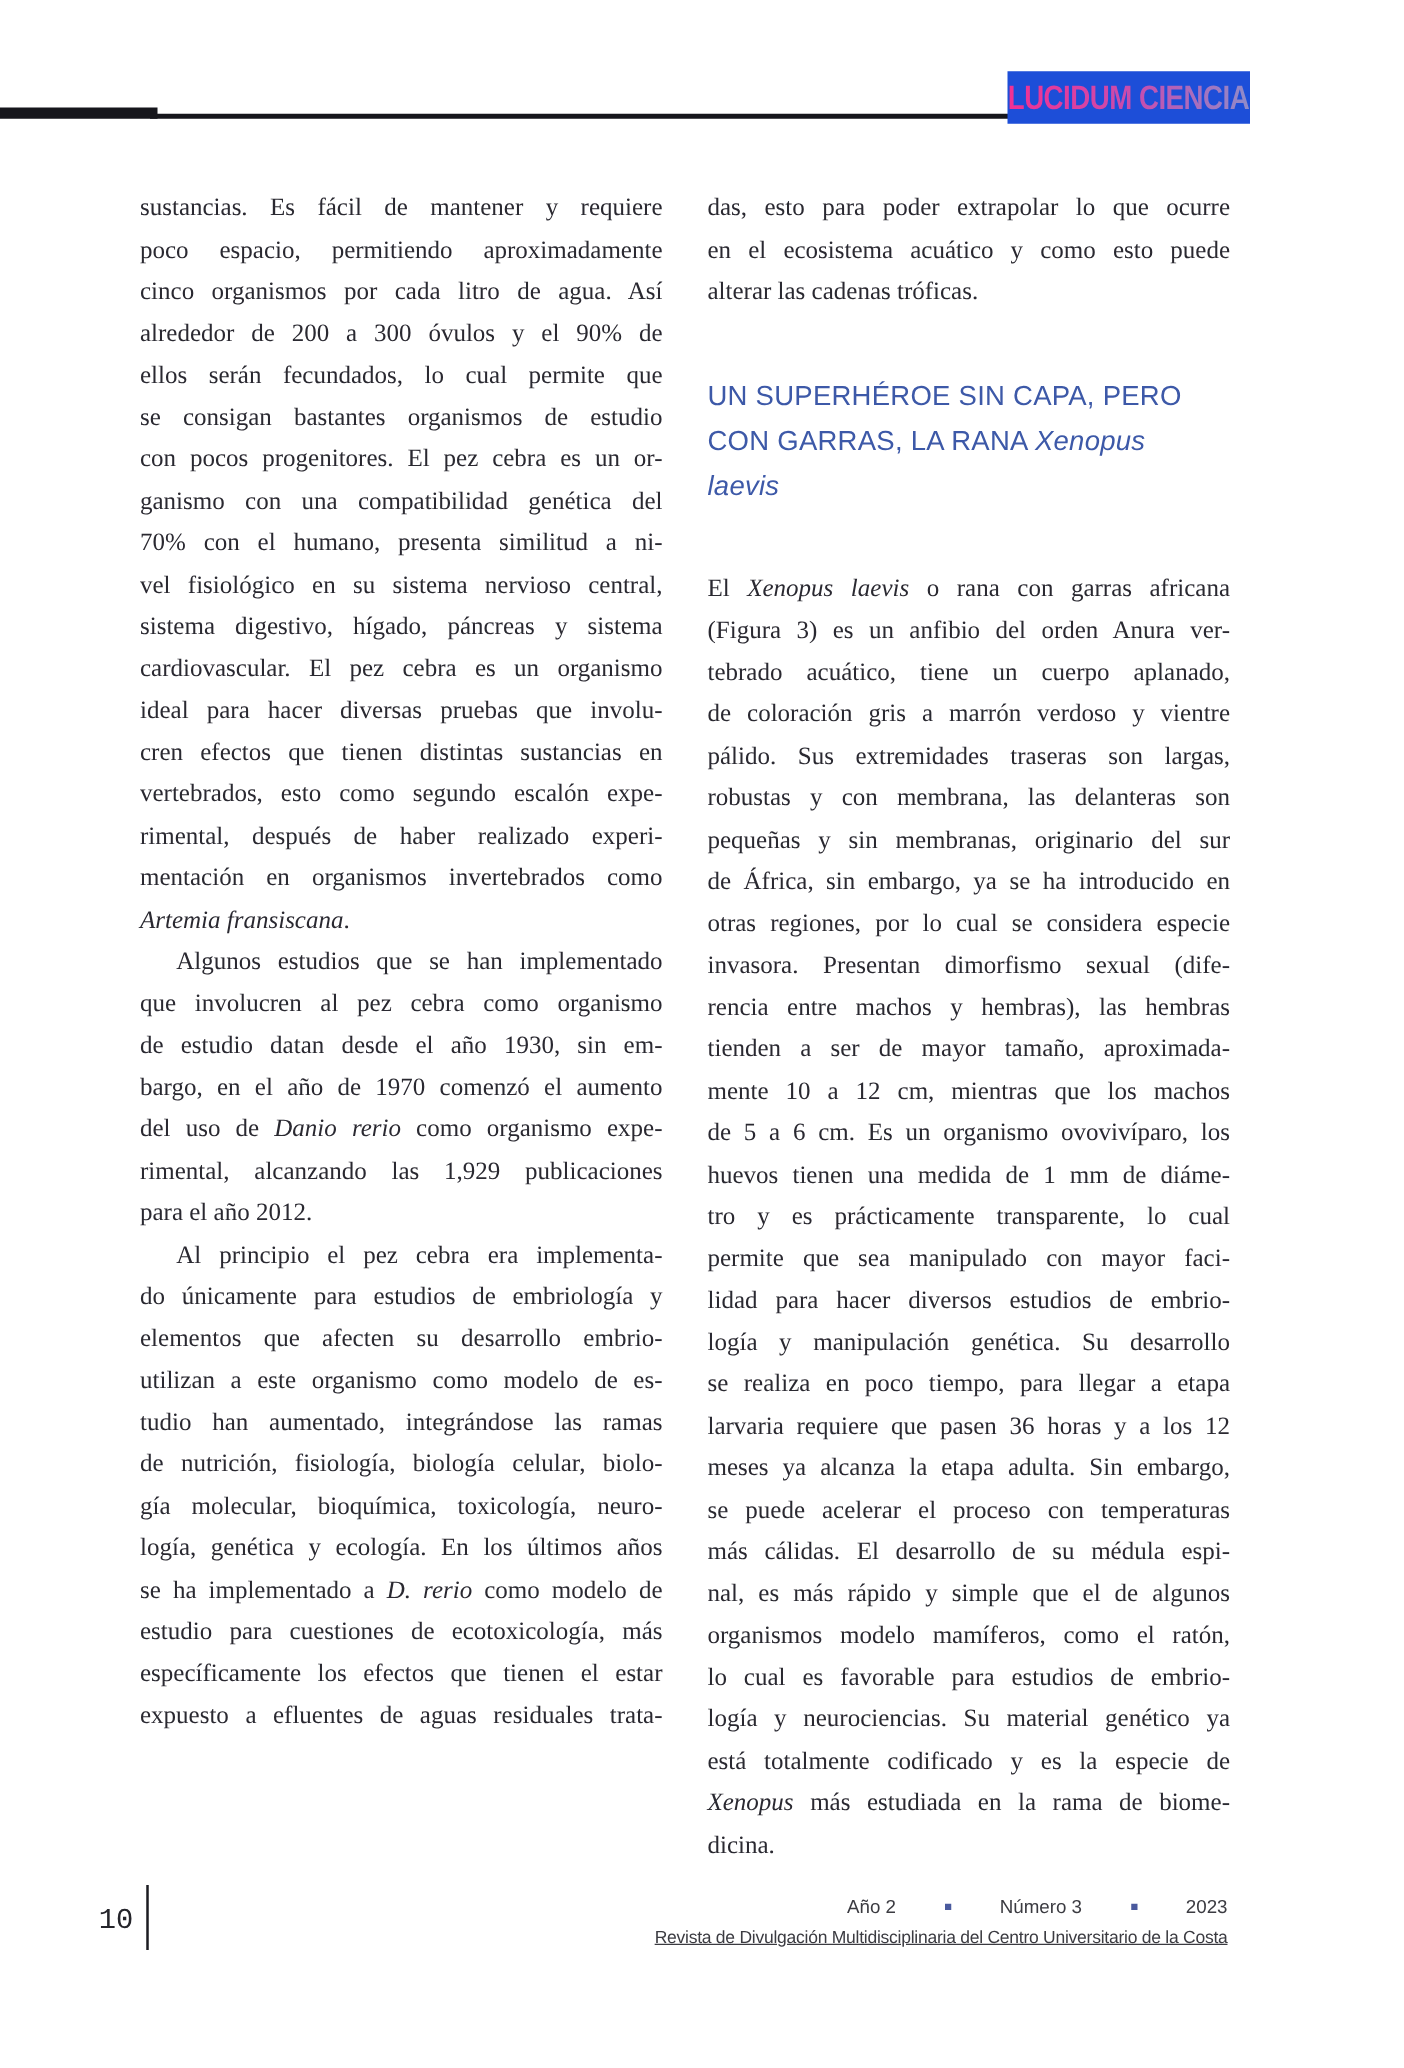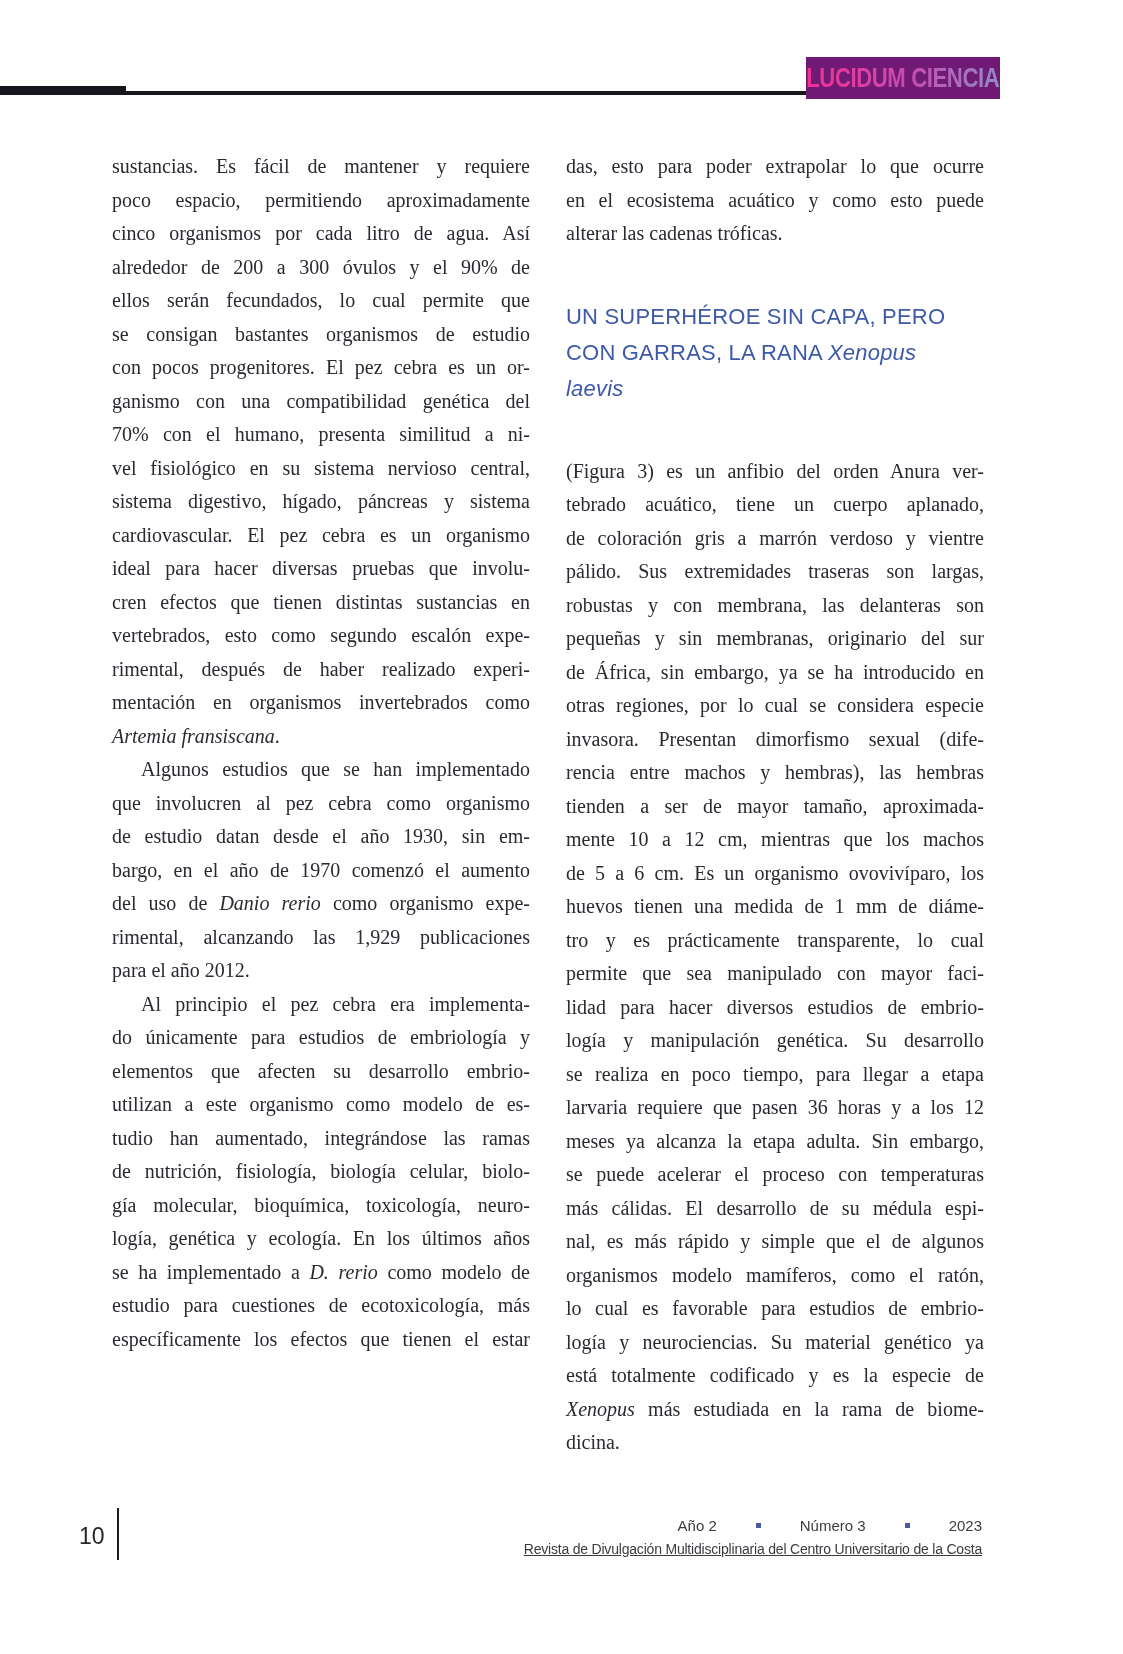--- a/index.html
+++ b/index.html
@@ -7,21 +7,21 @@
   .page {
     position:relative; width:1123px; height:1654px; margin:0 auto;
     background:#ffffff; overflow:hidden;
     font-family:"Liberation Serif", serif;
   }
   
   .bar-thick { position:absolute; left:0; top:86px; width:126px; height:9px; background:var(--bar); }
   .rule-thin { position:absolute; left:120px; top:91px; width:690px; height:4px; background:var(--bar); }
   .brand-box {
     position:absolute; left:806px; top:57px; width:194px; height:42px;
-    background:#701a75; display:flex; align-items:center; justify-content:center;
+    background:#1d4ed8; display:flex; align-items:center; justify-content:center;
   }
   .brand-text {
     font-family:"Liberation Sans", sans-serif; font-weight:bold; font-size:27px;
     white-space:nowrap; letter-spacing:-0.5px; transform:scaleX(0.82);
     background:linear-gradient(90deg, var(--g1) 0%, var(--g2) 55%, var(--g3) 100%);
     -webkit-background-clip:text; background-clip:text; color:transparent;
   }
   
   .col { position:absolute; top:150px; width:418px; }
   .col-left  { left:112px; }
@@ -35,21 +35,21 @@
   .block.paragraph .line.indent { text-indent:29px; }
   .block.heading .line {
     font-family:"Liberation Sans", sans-serif; font-size:22px; line-height:36px;
     color:var(--heading); text-align:left; letter-spacing:0.2px;
   }
   .block + .block { margin-top:48px; }
   em { }
   
   .page-num {
     position:absolute; left:79px; top:1523px;
-    font-family:Liberation Sans, sans-serif; font-size:23px; color:#24242a;
+    font-family:Liberation Mono, monospace; font-size:23px; color:#24242a;
   }
   .page-num-rule { position:absolute; left:117px; top:1508px; width:2px; height:52px; background:#1c1c22; }
   .footer-right {
     position:absolute; right:141px; top:1517px;
     display:flex; flex-direction:column; align-items:flex-end; gap:7px;
     font-family:"Liberation Sans", sans-serif; color:var(--footer-text);
   }
   .footer-issue { font-size:15px; display:flex; align-items:center;gap:32px; }
   .footer-journal { font-size:14px; letter-spacing:-0.2px;text-decoration:underline; }
   .sq { display:inline-block; width:5px; height:5px; background:var(--sep); margin:0 7px; }
@@ -96,34 +96,36 @@
         <div class="line"><span>do únicamente para estudios de embriología y</span></div>
         <div class="line"><span>elementos que afecten su desarrollo embrio-</span></div>
         <div class="line"><span>utilizan a este organismo como modelo de es-</span></div>
         <div class="line"><span>tudio han aumentado, integrándose las ramas</span></div>
         <div class="line"><span>de nutrición, fisiología, biología celular, biolo-</span></div>
         <div class="line"><span>gía molecular, bioquímica, toxicología, neuro-</span></div>
         <div class="line"><span>logía, genética y ecología. En los últimos años</span></div>
         <div class="line"><span>se ha implementado a </span><em>D. rerio</em><span> como modelo de</span></div>
         <div class="line"><span>estudio para cuestiones de ecotoxicología, más</span></div>
         <div class="line"><span>específicamente los efectos que tienen el estar</span></div>
+        <div class="line"><span>expuesto a efluentes de aguas residuales trata-</span></div>
       </div>
     </div>
   <div class="col col-right" id="col-right">
       <div class="block paragraph">
         <div class="line"><span>das, esto para poder extrapolar lo que ocurre</span></div>
         <div class="line"><span>en el ecosistema acuático y como esto puede</span></div>
         <div class="line para-end"><span>alterar las cadenas tróficas.</span></div>
       </div>
       <div class="block heading">
         <div class="line"><span>UN SUPERHÉROE SIN CAPA, PERO</span></div>
         <div class="line"><span>CON GARRAS, LA RANA </span><em>Xenopus</em></div>
         <div class="line"><em>laevis</em></div>
       </div>
       <div class="block paragraph">
+        <div class="line"><span>El </span><em>Xenopus laevis</em><span> o rana con garras africana</span></div>
         <div class="line"><span>(Figura 3) es un anfibio del orden Anura ver-</span></div>
         <div class="line"><span>tebrado acuático, tiene un cuerpo aplanado,</span></div>
         <div class="line"><span>de coloración gris a marrón verdoso y vientre</span></div>
         <div class="line"><span>pálido. Sus extremidades traseras son largas,</span></div>
         <div class="line"><span>robustas y con membrana, las delanteras son</span></div>
         <div class="line"><span>pequeñas y sin membranas, originario del sur</span></div>
         <div class="line"><span>de África, sin embargo, ya se ha introducido en</span></div>
         <div class="line"><span>otras regiones, por lo cual se considera especie</span></div>
         <div class="line"><span>invasora. Presentan dimorfismo sexual (dife-</span></div>
         <div class="line"><span>rencia entre machos y hembras), las hembras</span></div>

